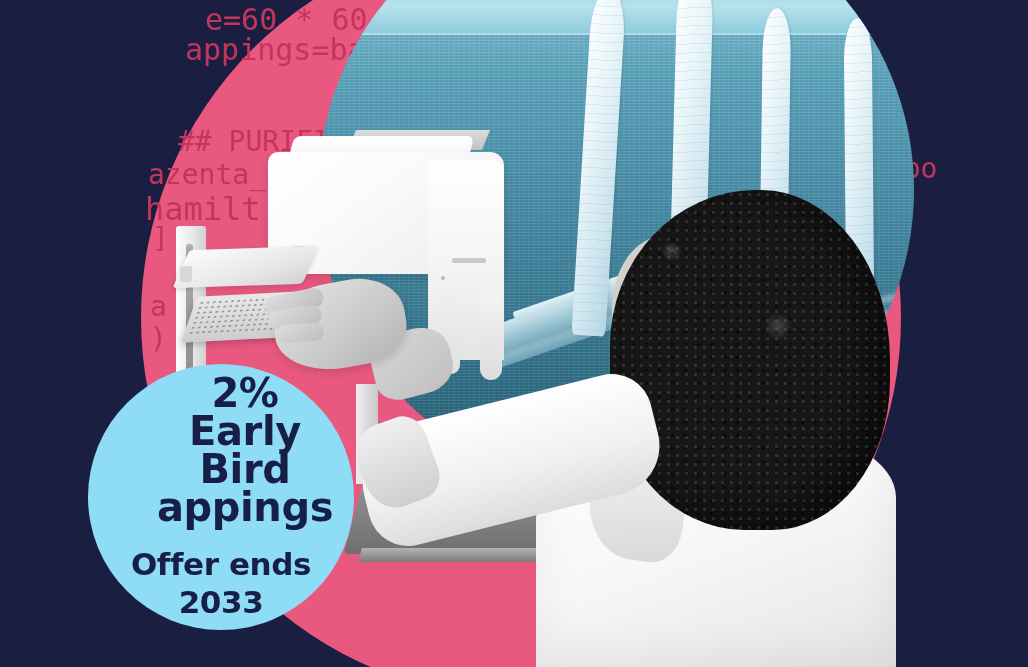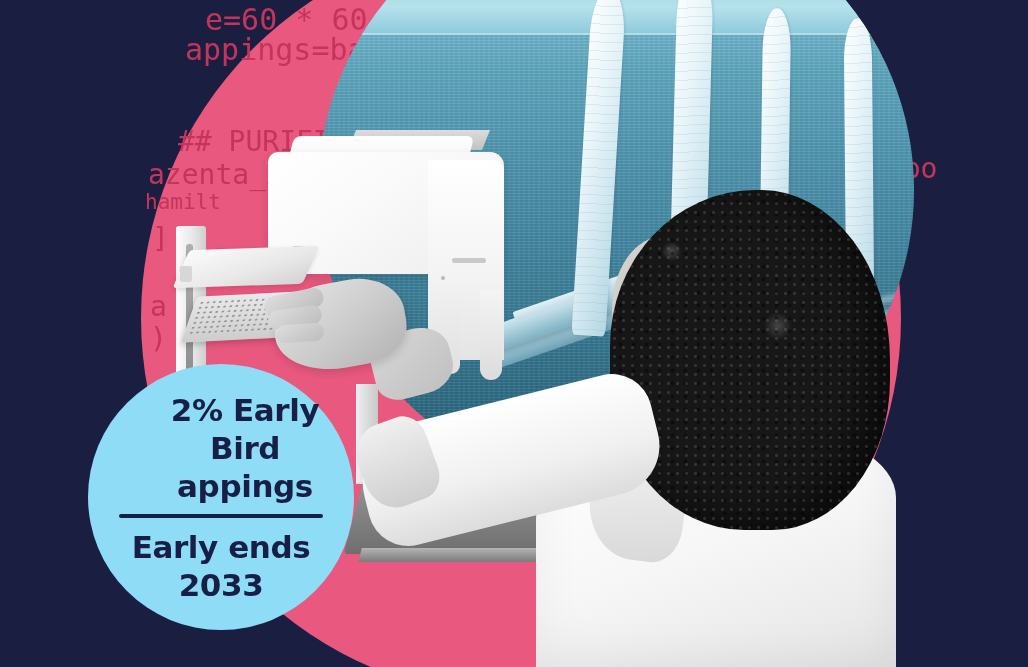--- a/index.html
+++ b/index.html
@@ -42,21 +42,21 @@
     font-family: "DejaVu Sans Mono", "Liberation Mono", monospace;
     color: #c4355c;
     white-space: pre;
     font-weight: 400;
     letter-spacing: 0px;
   }
   .cl1 { left: 205px; top: 2px;   font-size: 30px; }
   .cl2 { left: 185px; top: 32px;  font-size: 30px; }
   .cl3 { left: 178px; top: 125px; font-size: 28px; }
   .cl4 { left: 148px; top: 158px; font-size: 28px; }
-  .cl5 { left: 145px; top: 190px; font-size: 21px; }
+  .cl5 { left: 145px; top: 190px; font-size: 32px; }
   .cl6 { left: 152px; top: 222px; font-size: 28px; }
   .cl7 { left: 150px; top: 290px; font-size: 28px; }
   .cl8 { left: 150px; top: 322px; font-size: 28px; }
   .cl9 { left: 752px; top: 152px; font-size: 28px; }
   .cl10{ left: 845px; top: 248px; font-size: 28px; }
   .cl11{ left: 470px; top: 498px; font-size: 28px; }
   .cl12{ left: 438px; top: 530px; font-size: 28px; }
 
   
   .ocean-circle {
@@ -450,21 +450,21 @@
     box-sizing: border-box;
     padding: 14px 18px;
   }
   .badge-top, .badge-bottom {
     color: #181f46;
     text-align: center;
     font-family: "DejaVu Sans", sans-serif;
     font-weight: 700;
     letter-spacing: -0.4px;
   }
-  .badge-top { font-size: 31px; line-height: 38px; margin-left: 48px; }
+  .badge-top { font-size: 40px; line-height: 38px; margin-left: 48px; }
   .badge-bottom { font-size: 31px; line-height: 38px; }
   .badge-rule {
     width: 204px;
     height: 4px;
     background: #181f46;
     margin: 9px 0 10px 0;
     border-radius: 2px;
   }
 </style>
 </head>
@@ -571,18 +571,18 @@
     <div class="finger f3"></div>
   </div>
 
   <div class="badge">
     <div class="badge-top">
       <div>2% Early</div>
       <div>Bird appings</div>
     </div>
     <div class="badge-rule"></div>
     <div class="badge-bottom">
-      <div>Early ends</div>
+      <div>Offer ends</div>
       <div>2033</div>
     </div>
   </div>
 
 </div>
 
 </body></html>

